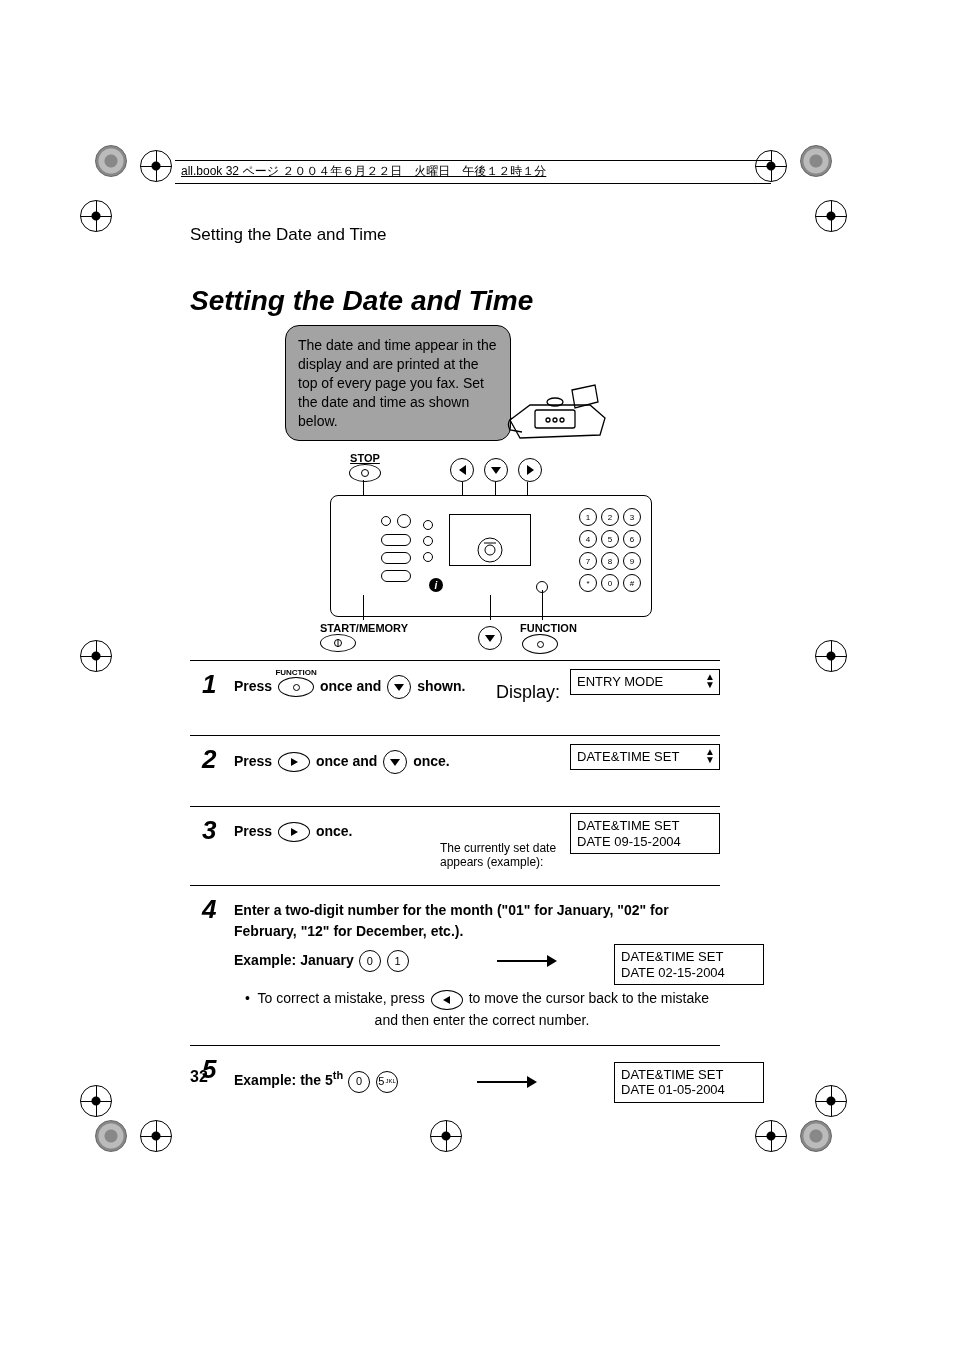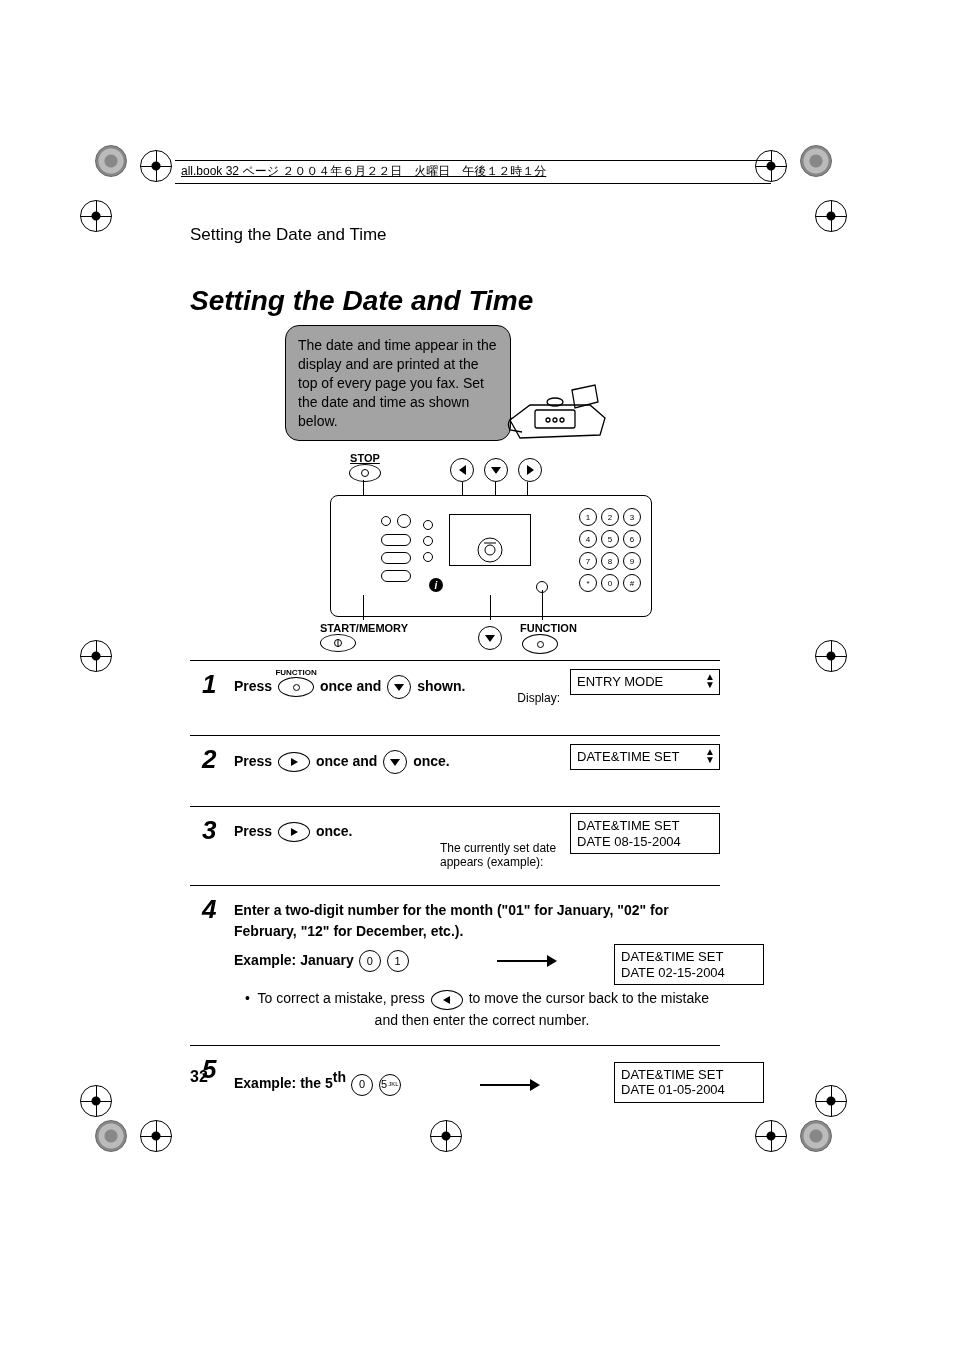--- a/index.html
+++ b/index.html
@@ -294,22 +294,22 @@
     width: 30px;
   }
   .inline-oval.left-arrow::before {
     border-right: 7px solid #000;
     border-top: 4px solid transparent;
     border-bottom: 4px solid transparent;
   }
   .disp-label {
     position: absolute;
     right: 160px;
-    top: 30px;
-    font-size: 12px;
+    top: 21px;
+    font-size: 18px;
   }
   .lcd-box {
     position: absolute;
     right: 0;
     top: 8px;
     width: 150px;
     border: 1.3px solid #000;
     padding: 4px 6px;
     font-size: 13px;
     line-height: 1.2;
@@ -357,21 +357,21 @@
     margin: 0 1px;
   }
   .keycircle .sub { font-size: 6px; margin-left: 1px; }
   .page-num {
     position: absolute;
     left: 190px;
     top: 1068px;
     font-size: 16px;
     font-weight: bold;
   }
-  sup { font-size: 14px; }
+  sup { font-size: 11px; }
   .step4-body, .step5-body { position: relative; }
 </style>
 </head>
 <body>
 
 <div class="crop-dot" style="left:95px;top:145px;"></div>
 <div class="crop-mark" style="left:140px;top:150px;"></div>
 <div class="crop-mark" style="left:755px;top:150px;"></div>
 <div class="crop-dot" style="left:800px;top:145px;"></div>
 
@@ -528,21 +528,21 @@
   <div class="step" style="min-height:50px;">
     <div class="step-num">3</div>
     <div class="step-body">
       <b>Press</b>
       <span class="inline-oval right-arrow"></span>
       <b>once.</b>
     </div>
     <div style="position:absolute;right:160px;top:10px;width:120px;font-size:12px;text-align:left;margin-top:24px;">The currently set date appears (example):</div>
     <div class="lcd-box" style="top:6px;">
       <span>DATE&amp;TIME SET</span><br>
-      <span>DATE 08-15-2004</span>
+      <span>DATE 09-15-2004</span>
     </div>
   </div>
 
   <div class="step">
     <div class="step-num">4</div>
     <div class="step-body step4-body">
       <b>Enter a two-digit number for the month ("01" for January, "02" for February, "12" for December, etc.).</b>
       <div style="margin-top:8px;position:relative;">
         <b>Example: January</b>
         <span class="keycircle">0</span>

